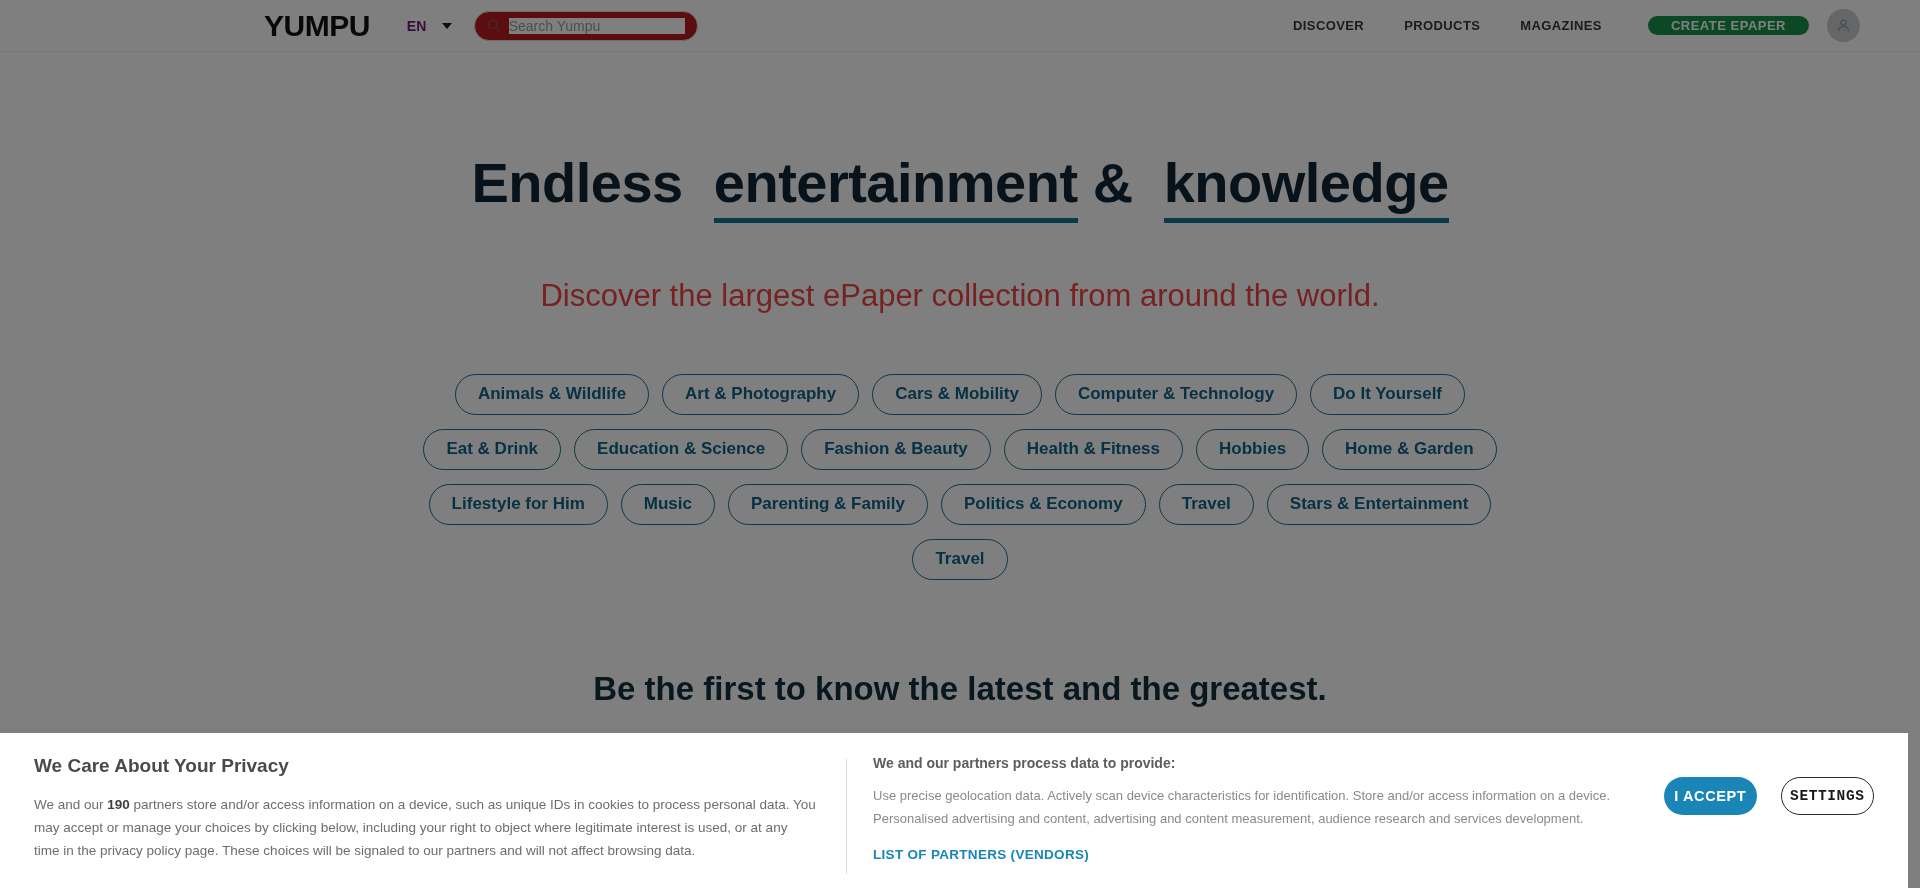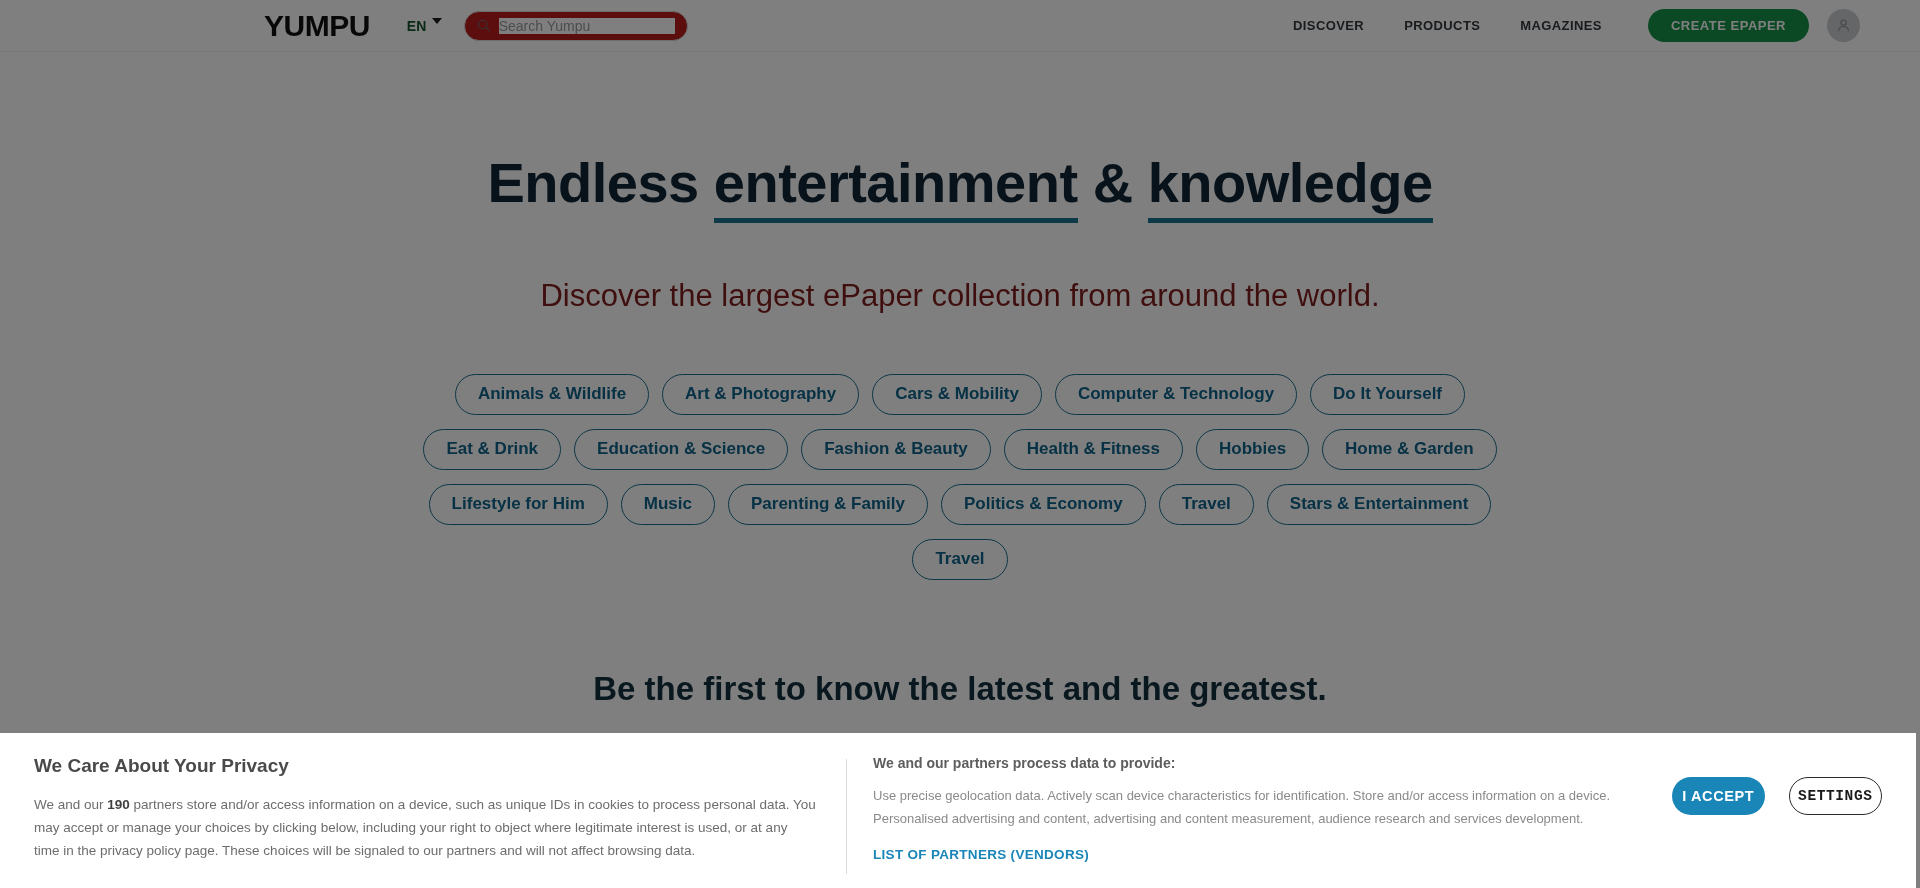--- a/index.html
+++ b/index.html
@@ -38,26 +38,26 @@
   .brand {
     font-size: 30px;
     font-weight: 700;
     letter-spacing: -0.5px;
     color: #111111;
     margin-left: 264px;
     line-height: 1;
   }
   .lang-select {
     display: flex;
-    align-items: flex-start;
-    gap: 6px;
+    align-items: center;
+    gap: 16px;
     margin-left: 37px;
     font-size: 14px;
     font-weight: 600;
-    color: #14532d;
+    color: #701a75;
     cursor: pointer;
   }
   .caret {
     width: 0; height: 0;
     border-left: 5px solid transparent;
     border-right: 5px solid transparent;
     border-top: 6px solid #1a1a1a;
     display: inline-block;
   }
   .search-box {
@@ -97,21 +97,21 @@
     cursor: pointer;
   }
   .cta-epaper {
     background: #179048;
     color: #ffffff;
     font-size: 13px;
     font-weight: 700;
     letter-spacing: 0.5px;
     border: none;
     border-radius: 20px;
-    height: 33px;
+    height: 19px;
     padding: 0 23px;
     margin-left: 26px;
     cursor: pointer;
     font-family: "Liberation Sans", sans-serif;
   }
   .avatar-btn {
     width: 33px; height: 33px;
     border-radius: 50%;
     background: #c9ccd0;
     margin-left: 18px;
@@ -127,26 +127,27 @@
   .hero h1 {
     font-size: 56px;
     font-weight: 700;
     color: #0e2535;
     letter-spacing: -0.5px;
     line-height: 1.1;
   }
   .hero h1 .uline {
     border-bottom: 5px solid #17728f;
     padding-bottom: 4px;
+    margin-left: 16px;
   }
   .hero h2 {
     margin-top: 64px;
     font-size: 31px;
     font-weight: 400;
-    color: #7f1d1d;
+    color: #ef4444;
   }
 
   
   .chips {
     margin: 60px auto 0;
     width: 1130px;
     display: flex;
     flex-wrap: wrap;
     justify-content: center;
     gap: 14px 13px;
@@ -172,21 +173,21 @@
     margin-top: 90px;
     text-align: center;
     font-size: 33px;
     font-weight: 700;
     color: #12303f;
   }
 
   
   .consent {
     position: absolute;
-    left: 0; right: 4px; bottom: 0;
+    left: 0; right: 12px; bottom: 0;
     height: 155px;
     background: #ffffff;
     z-index: 100;
     display: flex;
     align-items: flex-start;
     padding: 22px 34px 0 34px;
   }
   .consent-col-left { width: 812px; padding-right: 30px; }
   .consent-col-left h3 {
     font-size: 19px;

